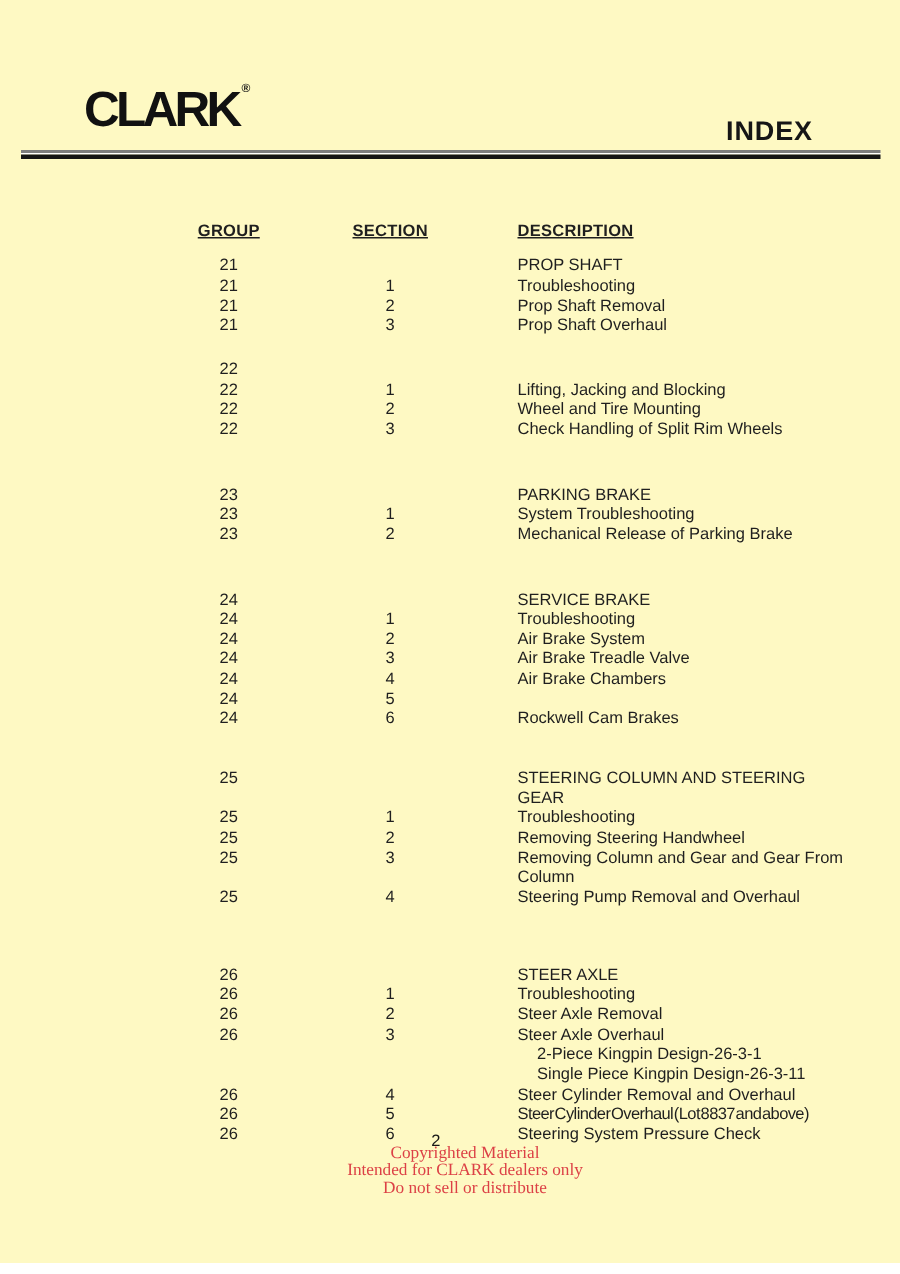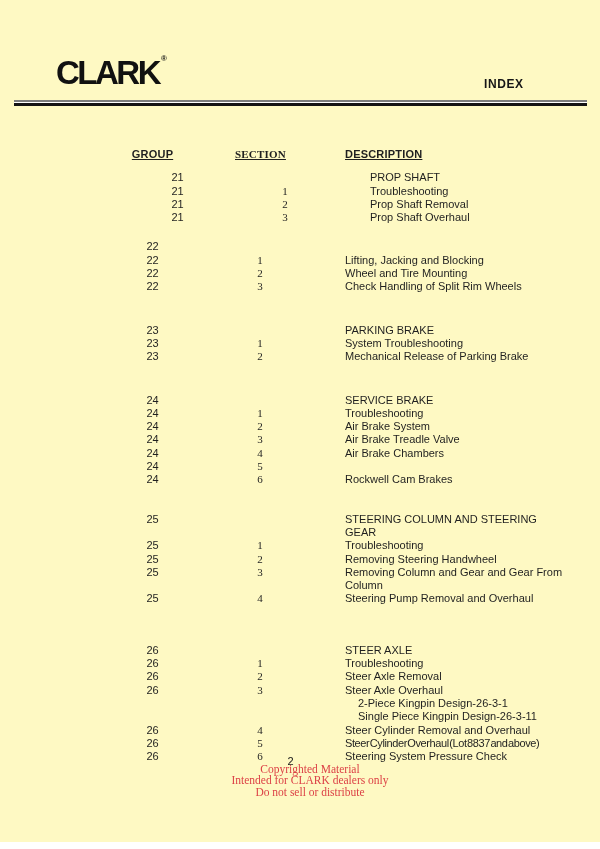--- a/index.html
+++ b/index.html
@@ -30,21 +30,21 @@
     letter-spacing: 0;
     vertical-align: top;
     position: relative;
     top: -1px;
     left: 2px;
   }
   .index-title {
     position: absolute;
     left: 484px;
     top: 77px;
-    font-size: 12px;
+    font-size: 18px;
     font-weight: bold;
     letter-spacing: 0.6px;
     color: #161616;
   }
   .rule {
     position: absolute;
     left: 14px;
     right: 13px;
     top: 100px;
   }
@@ -56,28 +56,28 @@
   .index-table {
     position: absolute;
     top: 148px;
     left: 0;
     width: 600px;
     font-size: 11px;
     line-height: 13.3px;
   }
   .t-row { display: flex; align-items: flex-start; }
   .cell-group   { width: 45px;  margin-left: 130px; text-align: center; flex: none; }
-  .cell-section { width: 50px;  margin-left: 60px;  text-align: center; flex: none; font-family: Liberation Serif, serif; }
+  .cell-section { width: 50px;  margin-left: 60px;  text-align: center; flex: none; }
   .cell-desc    { width: 232px; margin-left: 60px;  flex: none; }
   .t-header-row .hdr {
     font-weight: bold;
     text-decoration: underline;
     letter-spacing: 0.2px;
   }
-  .t-body .group:nth-child(1) { margin-top: 10px; padding-left: 25px; }
+  .t-body .group:nth-child(1) { margin-top: 10px; }
   .t-body .group:nth-child(2) { margin-top: 16px; }
   .t-body .group:nth-child(3) { margin-top: 30px; }
   .t-body .group:nth-child(4) { margin-top: 30px; }
   .t-body .group:nth-child(5) { margin-top: 26px; }
   .t-body .group:nth-child(6) { margin-top: 38px; }
   .desc-line { white-space: nowrap; }
   .desc-line.indent { padding-left: 13px; }
   .desc-line.condensed { letter-spacing: -0.4px; word-spacing: -2.2px; }
 
   

